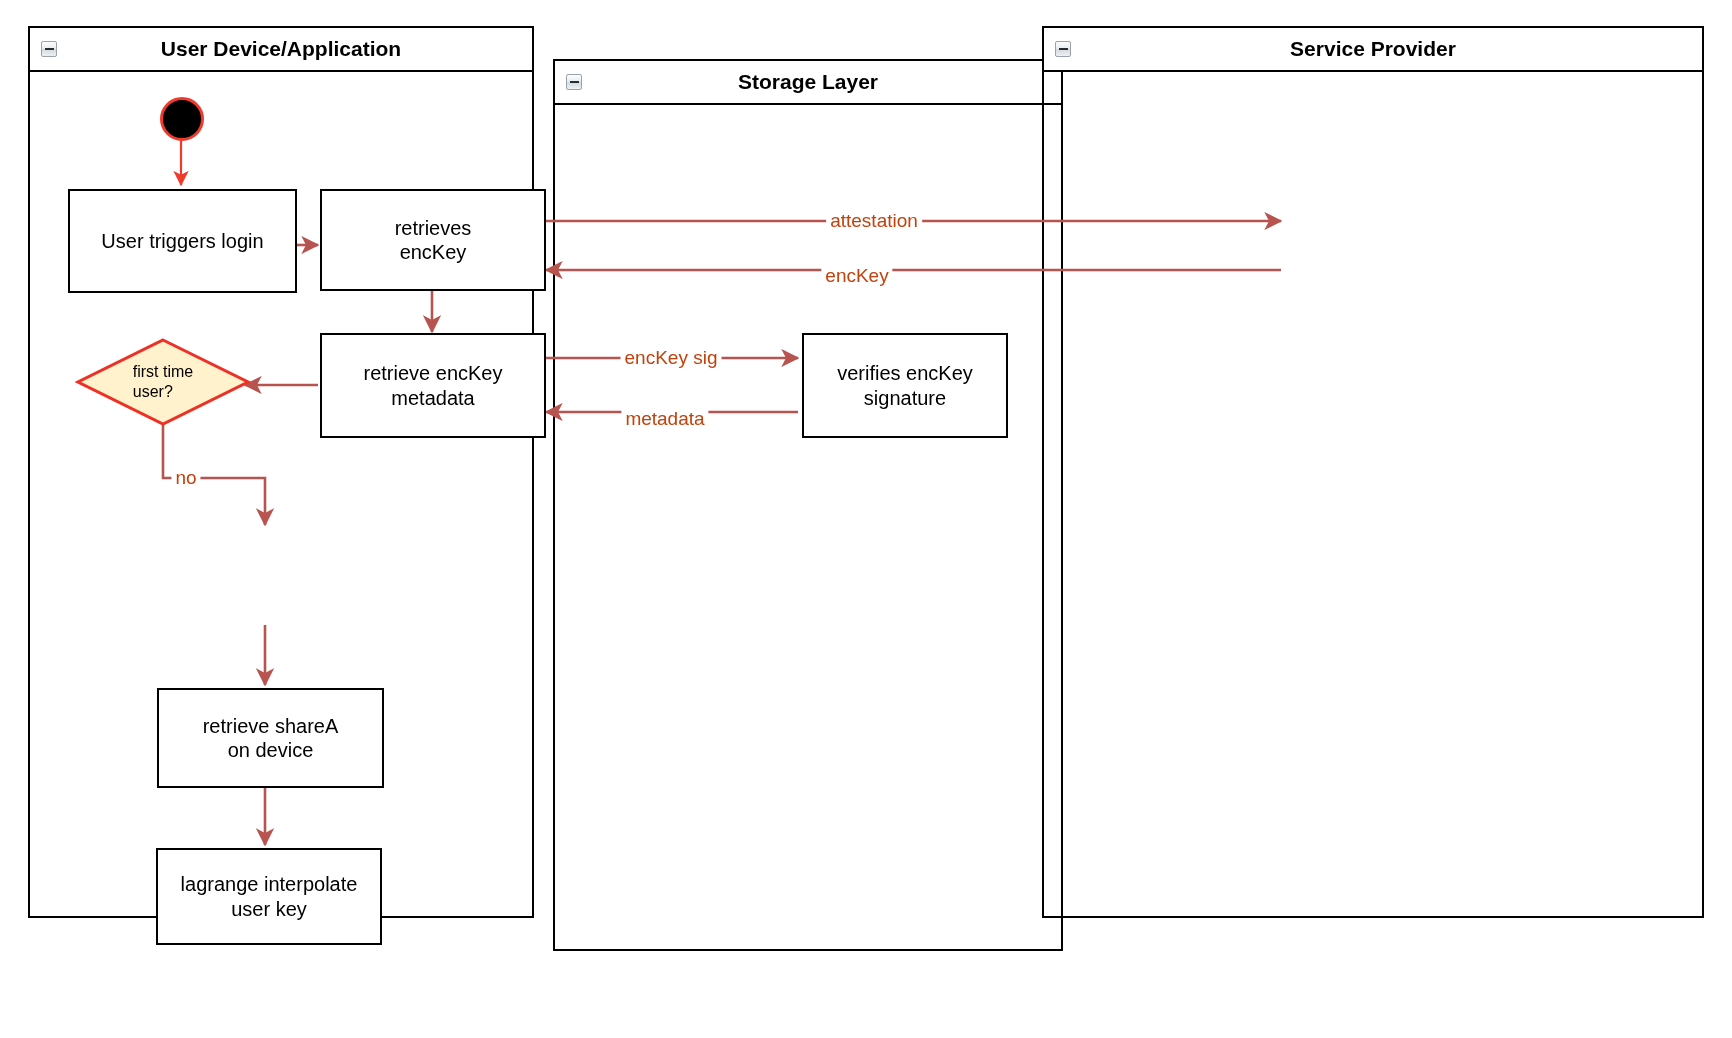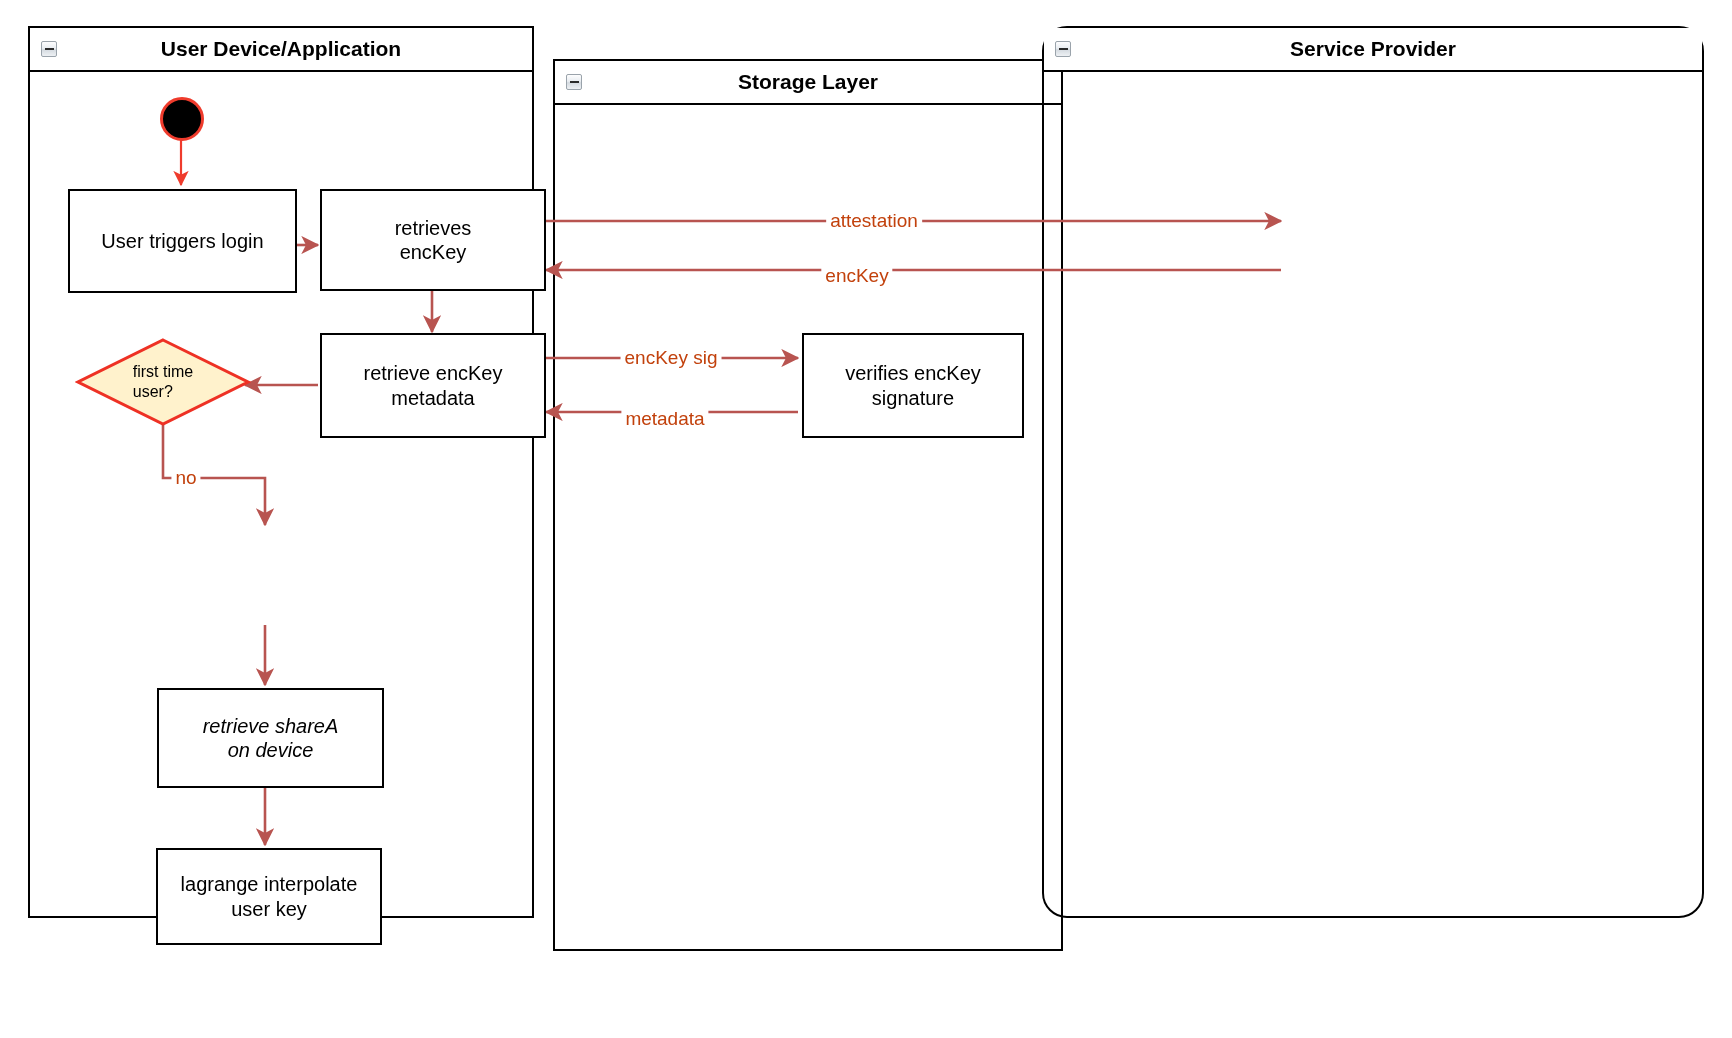--- a/index.html
+++ b/index.html
@@ -145,21 +145,21 @@
     </div>
   </div>
 
   <div class="lane" style="left:553px; top:26px; width:510px; height:892px;margin-top:33px;">
     <div class="lane-header">
       <span class="collapse-icon"></span>
       <span class="lane-title">Storage Layer</span>
     </div>
   </div>
 
-  <div class="lane" style="left:1042px; top:26px; width:662px; height:892px;border-radius:25px;">
+  <div class="lane" style="left:1042px; top:26px; width:662px; height:892px;">
     <div class="lane-header">
       <span class="collapse-icon"></span>
       <span class="lane-title">Service Provider</span>
     </div>
   </div>
 
   <svg id="edges" viewBox="0 0 1732 1038" width="1732" height="1038">
     <defs>
       <marker id="arrow" viewBox="0 0 10 10" refX="9.2" refY="5" markerWidth="7" markerHeight="7" orient="auto-start-reverse">
         <path d="M 0 0 L 10 5 L 0 10 L 2.6 5 z" fill="#B85450"></path>
@@ -247,23 +247,23 @@
 
   <div class="decision" style="left:75px; top:337px; width:176px; height:90px;">
     <svg width="176" height="90" viewBox="0 0 176 90">
       <polygon points="88,3 173,45 88,87 3,45" fill="#FFF2CC" stroke="#EE3124" stroke-width="3"></polygon>
     </svg>
     <span class="decision-label">first time
 user?</span>
   </div>
 
 
-  <div class="node" style="left:157px; top:688px; width:227px; height:100px;font-style:italic;">retrieve shareA
+  <div class="node" style="left:157px; top:688px; width:227px; height:100px;">retrieve shareA
 on device</div>
 
   <div class="node" style="left:156px; top:848px; width:226px; height:97px;">lagrange interpolate
 user key</div>
 
-  <div class="node" style="left:802px; top:333px; width:222px; height:105px;">verifies encKey
+  <div class="node" style="left:802px; top:333px; width:206px; height:105px;">verifies encKey
 signature</div>
 
 
 </div>
 
 </body></html>

